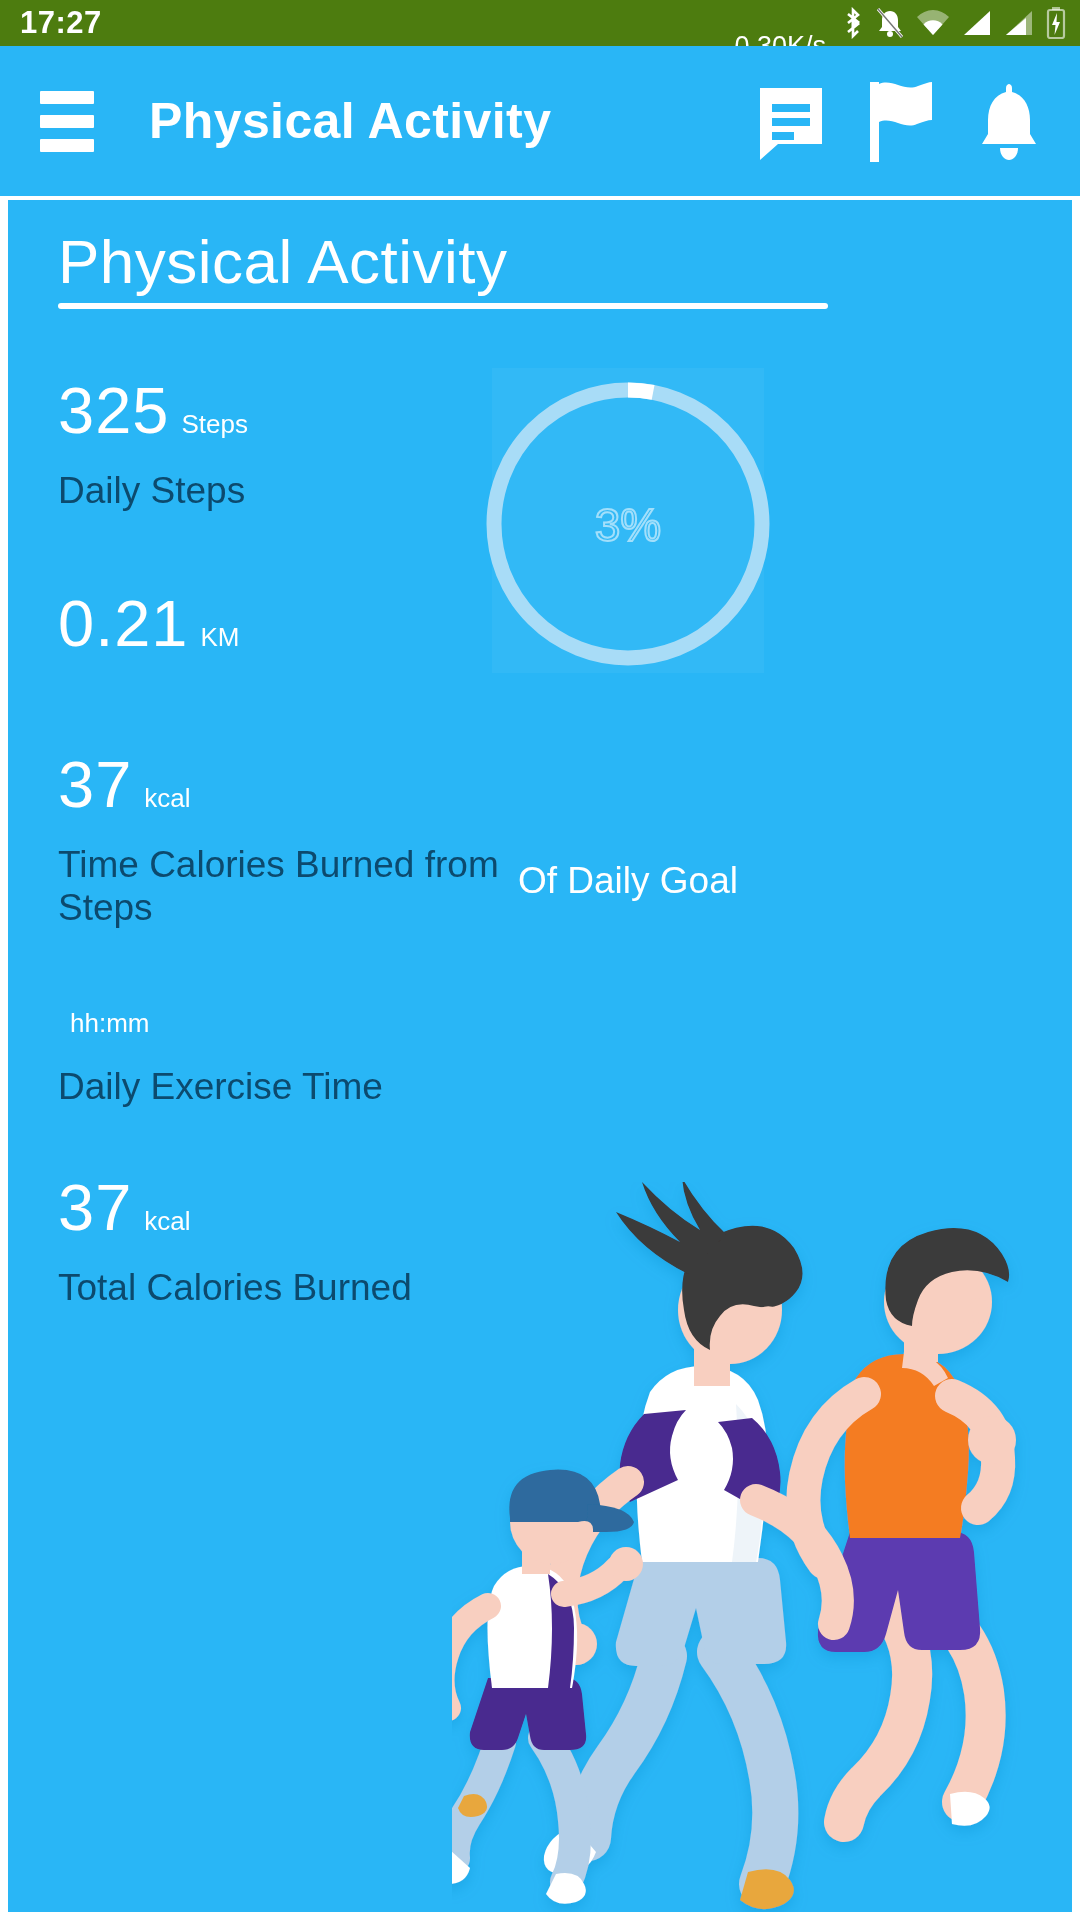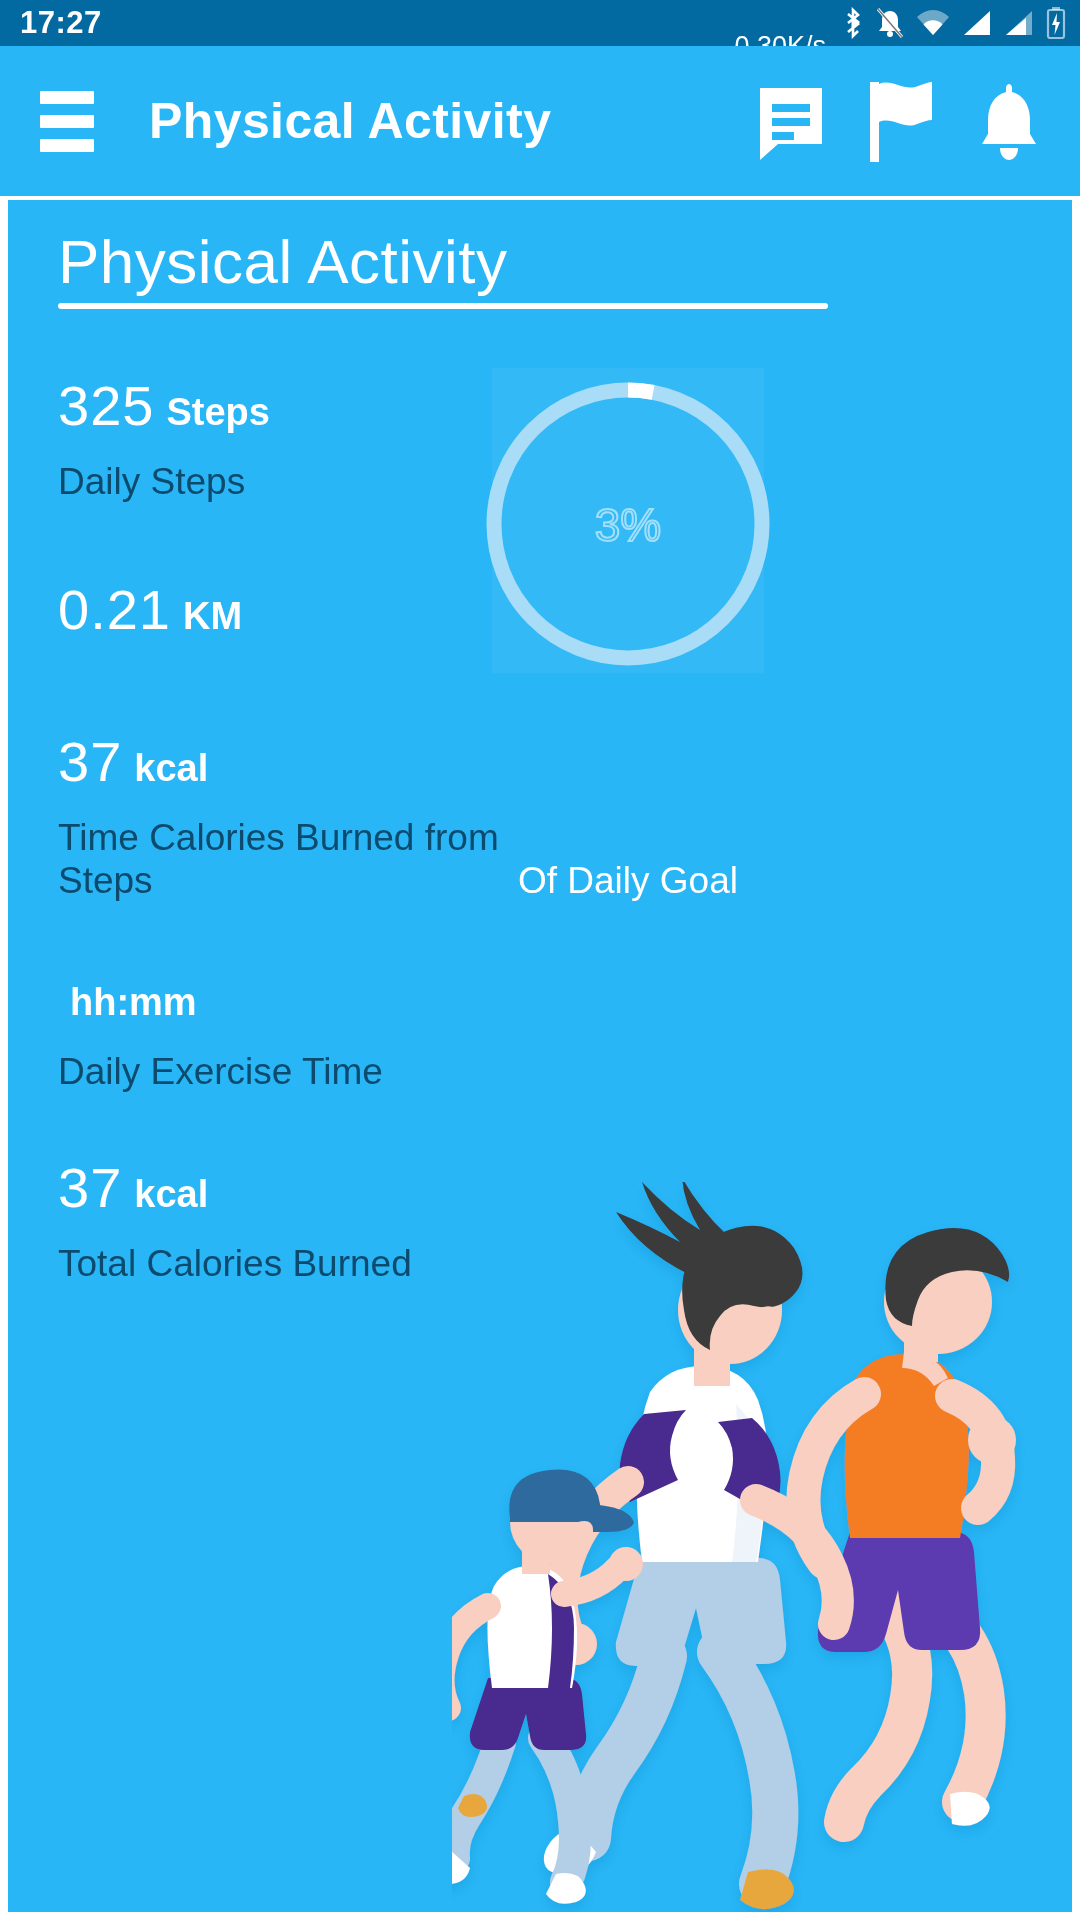--- a/index.html
+++ b/index.html
@@ -6,21 +6,21 @@
   html, body {
     width:1080px; height:1920px;
     background:#ffffff;
     font-family:"Liberation Sans", sans-serif;
     overflow:hidden;
   }
 
   
   .status-bar{
     position:absolute; left:0; top:0; width:1080px; height:46px;
-    background:#0369a1;
+    background:#4d7c0f;
     display:flex; align-items:center; justify-content:space-between;
     padding:0 14px 0 20px;
   }
   .status-clock{
     color:#ffffff; font-size:31px; font-weight:700; letter-spacing:0.5px;
     font-family:"Liberation Sans", sans-serif;
   }
   .status-right{ display:flex; align-items:center; gap:12px; }
   .net-speed{ color:#ffffff; font-size:27px; font-weight:400; margin-right:4px;margin-top:47px; }
   .sb-ico{ display:block; }
@@ -58,22 +58,22 @@
   }
   .heading-rule{
     position:absolute; left:50px; top:103px; width:770px; height:6px;
     background:#ffffff; border-radius:3px;
   }
 
   
   .stats-col{ position:absolute; left:50px; top:178px; width:470px; }
   .stat-block{ margin-bottom:0; }
   .stat-line{ display:flex; align-items:baseline; color:#ffffff; }
-  .stat-value{ font-size:56px; font-weight:300; line-height:1.0; letter-spacing:1px; }
-  .stat-unit{ font-size:38px; font-weight:700; margin-left:12px; }
+  .stat-value{ font-size:65px; font-weight:300; line-height:1.0; letter-spacing:1px; }
+  .stat-unit{ font-size:26px; font-weight:400; margin-left:12px; }
   .stat-label{
     color:#0c4a6e; font-size:37px; font-weight:400; line-height:1.18;
     margin-top:26px;
   }
 
   
   .sb-1{ margin-bottom:78px; }
   .sb-2{ margin-bottom:96px; }
   .sb-3{ margin-bottom:78px; }
   .sb-4{ margin-bottom:66px; }

